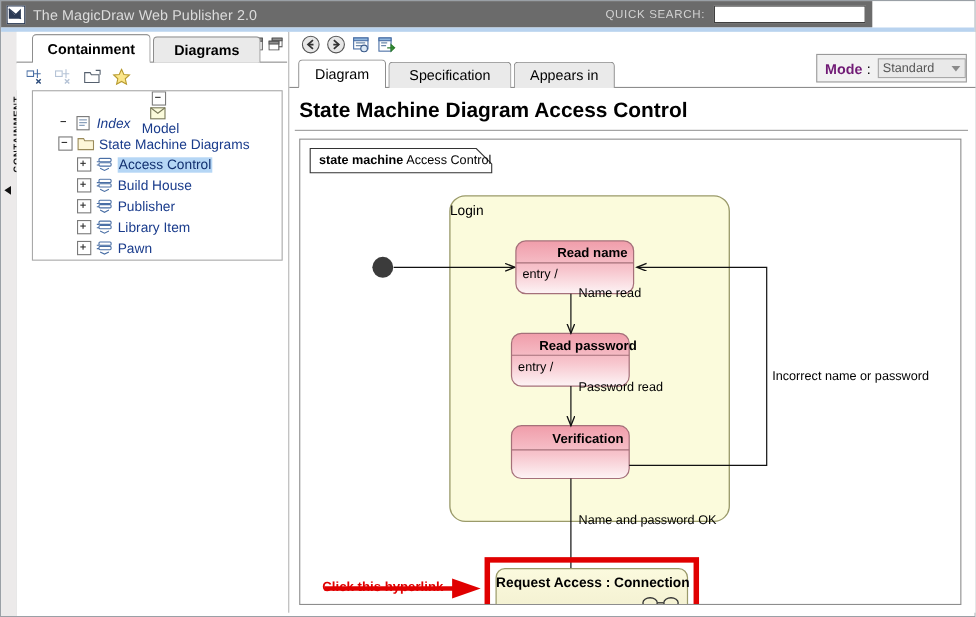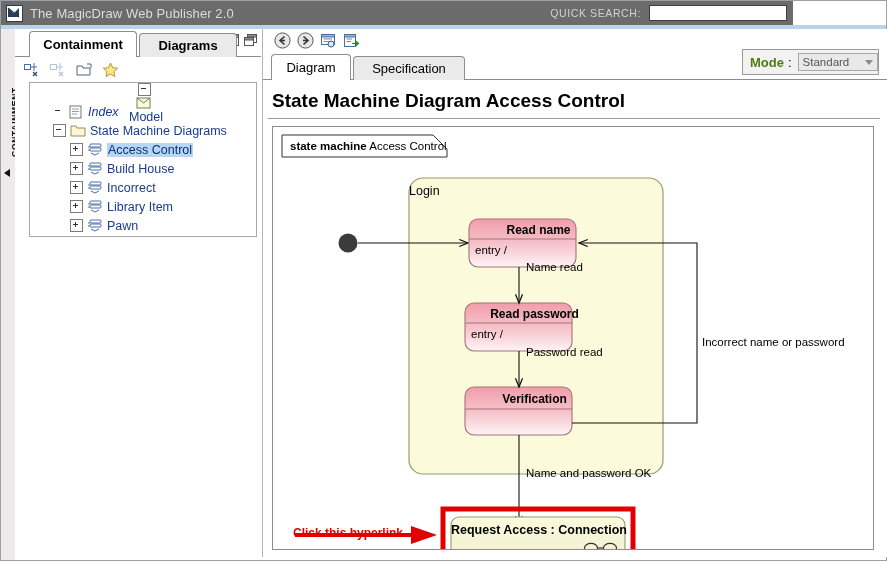--- a/index.html
+++ b/index.html
@@ -102,21 +102,21 @@
   .rtab.active:after{content:"";position:absolute;left:0;bottom:-1px;width:78px;height:2px;background:#fff;}
   .rtab.idle{background:#eaeaea;top:4px;height:24px;z-index:2;}
   .rtab.t2{left:90px;width:112px;}
   .rtab.t3{left:204px;width:92px;}
 
   .modebox{
     position:absolute;right:8px;top:20px;width:137px;height:26px;
     border:1px solid #9a9a9a;background:#f2f2f2;box-sizing:border-box;
     display:flex;align-items:center;padding-left:7px;gap:4px;
   }
-  .modelbl{font-size:13px;font-weight:bold;color:#4d7c0f;}
+  .modelbl{font-size:13px;font-weight:bold;color:#701a75;}
   .modecol{font-size:13px;color:#000;}
   .modesel{
     width:82px;height:18px;background:#e9e9e9;border:1px solid #a8a8a8;
     display:flex;align-items:center;justify-content:space-between;
     padding:0 4px;box-sizing:border-box;font-size:11.5px;color:#555;margin-left:2px;
   }
   .modearrow{width:0;height:0;border-left:4px solid transparent;border-right:4px solid transparent;border-top:5px solid #8a8a8a;}
 
   .pagetitle{
     position:absolute;left:5px;top:54px;width:614px;height:35px;
@@ -279,21 +279,21 @@
           <div class="trow" style="padding-left: 40px;">
             <span class="tgl plus"></span>
             <span class="ticon">
               <svg width="16" height="14" viewBox="0 0 16 14">
                 <rect x="3" y="1" width="11" height="3" rx="1" fill="#fff" stroke="#4a6fa5"></rect>
                 <rect x="3" y="5" width="11" height="3" rx="1" fill="#fff" stroke="#4a6fa5"></rect>
                 <path d="M1 4 L3 4 M1 7 L3 7" stroke="#4a6fa5"></path>
                 <path d="M4 10 L8 12 L12 10" fill="none" stroke="#4a6fa5"></path>
               </svg>
             </span>
-            <span class="tlabel">Incorrect</span>
+            <span class="tlabel">Publisher</span>
           </div>
           <div class="trow" style="padding-left: 40px;">
             <span class="tgl plus"></span>
             <span class="ticon">
               <svg width="16" height="14" viewBox="0 0 16 14">
                 <rect x="3" y="1" width="11" height="3" rx="1" fill="#fff" stroke="#4a6fa5"></rect>
                 <rect x="3" y="5" width="11" height="3" rx="1" fill="#fff" stroke="#4a6fa5"></rect>
                 <path d="M1 4 L3 4 M1 7 L3 7" stroke="#4a6fa5"></path>
                 <path d="M4 10 L8 12 L12 10" fill="none" stroke="#4a6fa5"></path>
               </svg>
@@ -351,20 +351,23 @@
         </svg>
       </div>
     </div>
 
     <div class="rtabrow">
       <div class="rtab active">
         <span>Diagram</span>
       </div>
       <div class="rtab idle t2">
         <span>Specification</span>
+      </div>
+      <div class="rtab idle t3">
+        <span>Appears in</span>
       </div>
     </div>
 
     <div class="modebox">
       <span class="modelbl">Mode</span>
       <span class="modecol">:</span>
       <div class="modesel">
         <span>Standard</span>
         <span class="modearrow"></span>
       </div>

